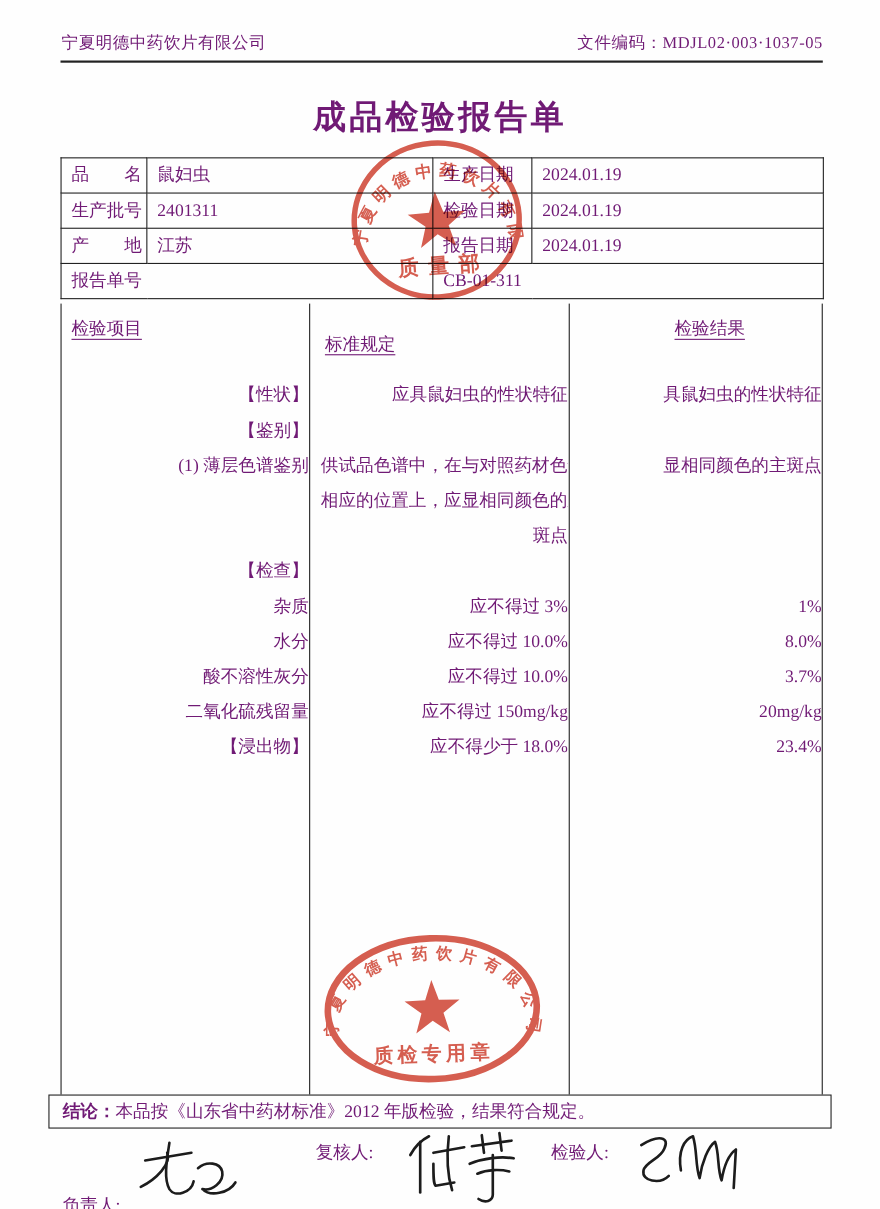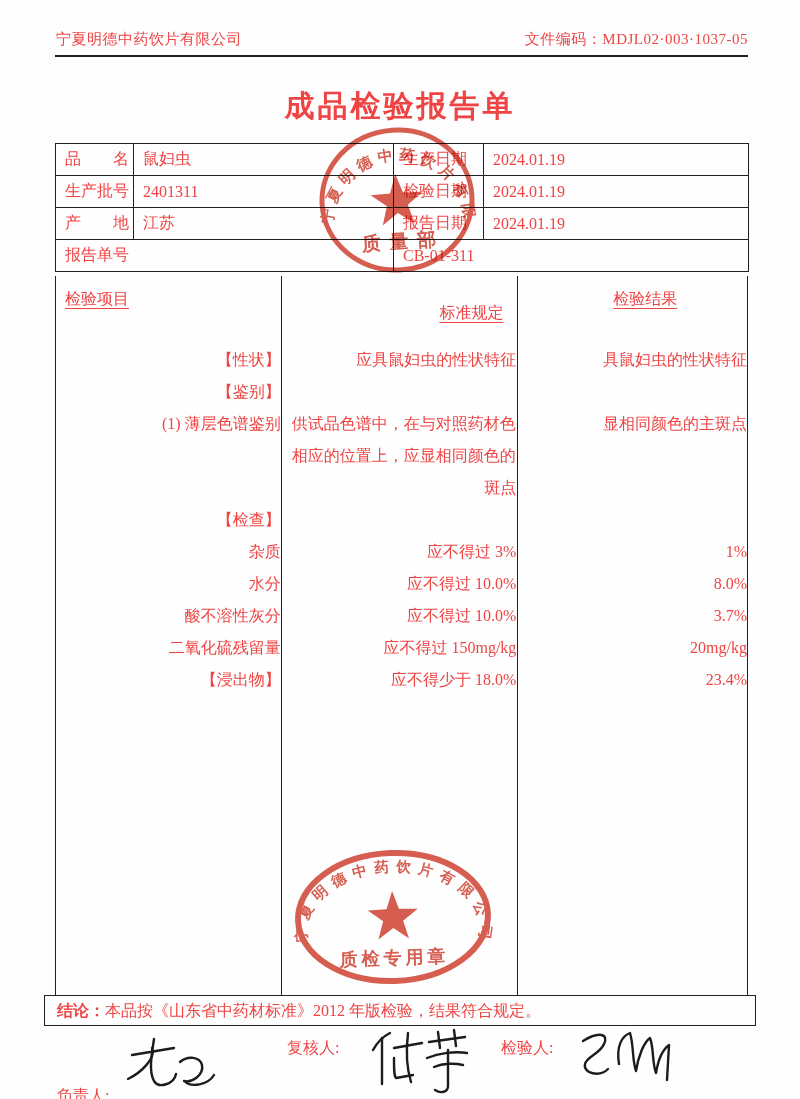--- a/index.html
+++ b/index.html
@@ -2,21 +2,21 @@
 <html><head>
 <meta charset="utf-8">
 <style>
   * { margin:0; padding:0; box-sizing:border-box; }
   html,body { background:#ffffff; }
   .page {
     position:relative;
     width:800px; height:1099px;
     background:#fefefe;
     font-family:"Liberation Serif","DejaVu Serif",serif;
-    color:#ef4444;
+    color:#701a75;
     overflow:hidden;
   }
   
   .doc-header {
     position:absolute; top:30px; left:56px; width:692px;
     display:flex; justify-content:space-between;
     font-size:15px; letter-spacing:0.5px;
   }
   .header-rule {
     position:absolute; top:55px; left:55px; width:693px;
@@ -40,21 +40,21 @@
     position:absolute; top:276px; left:55px; width:693px; height:719px;
     border-left:1px solid #222; border-right:1px solid #222;
     font-size:16px;
   }
   .inspection .vline { position:absolute; top:0; bottom:0; width:1px; background:#222; }
   .inspection .vline.v1 { left:225px; }
   .inspection .vline.v2 { left:461px; }
   .insp-header { display:flex; height:46px; align-items:center;gap:40px; }
   .insp-header .hc { text-decoration:underline; text-underline-offset:4px; }
   .insp-header .h1 { width:225px; padding-left:9px; text-align:left; }
-  .insp-header .h2 { width:236px; text-align:right;margin-top:28px; }
+  .insp-header .h2 { width:236px; text-align:left;margin-top:28px; }
   .insp-header .h3 { width:231px; text-align:center; }
   .insp-body { padding-top:22px;text-align:right; }
   .insp-row { display:flex; height:32px; line-height:32px; }
   .insp-row .c1 { width:225px; padding-left:8px; white-space:pre; overflow:hidden; }
   .insp-row .c2 { width:236px; padding-left:11px; white-space:pre; overflow:hidden; }
   .insp-row .c3 { width:231px; padding-left:9px; white-space:pre; overflow:hidden; }
   
   .conclusion {
     position:absolute; top:995px; left:44px; width:712px; height:31px;
     border:1px solid #222; line-height:29px; font-size:16px; padding-left:12px;

